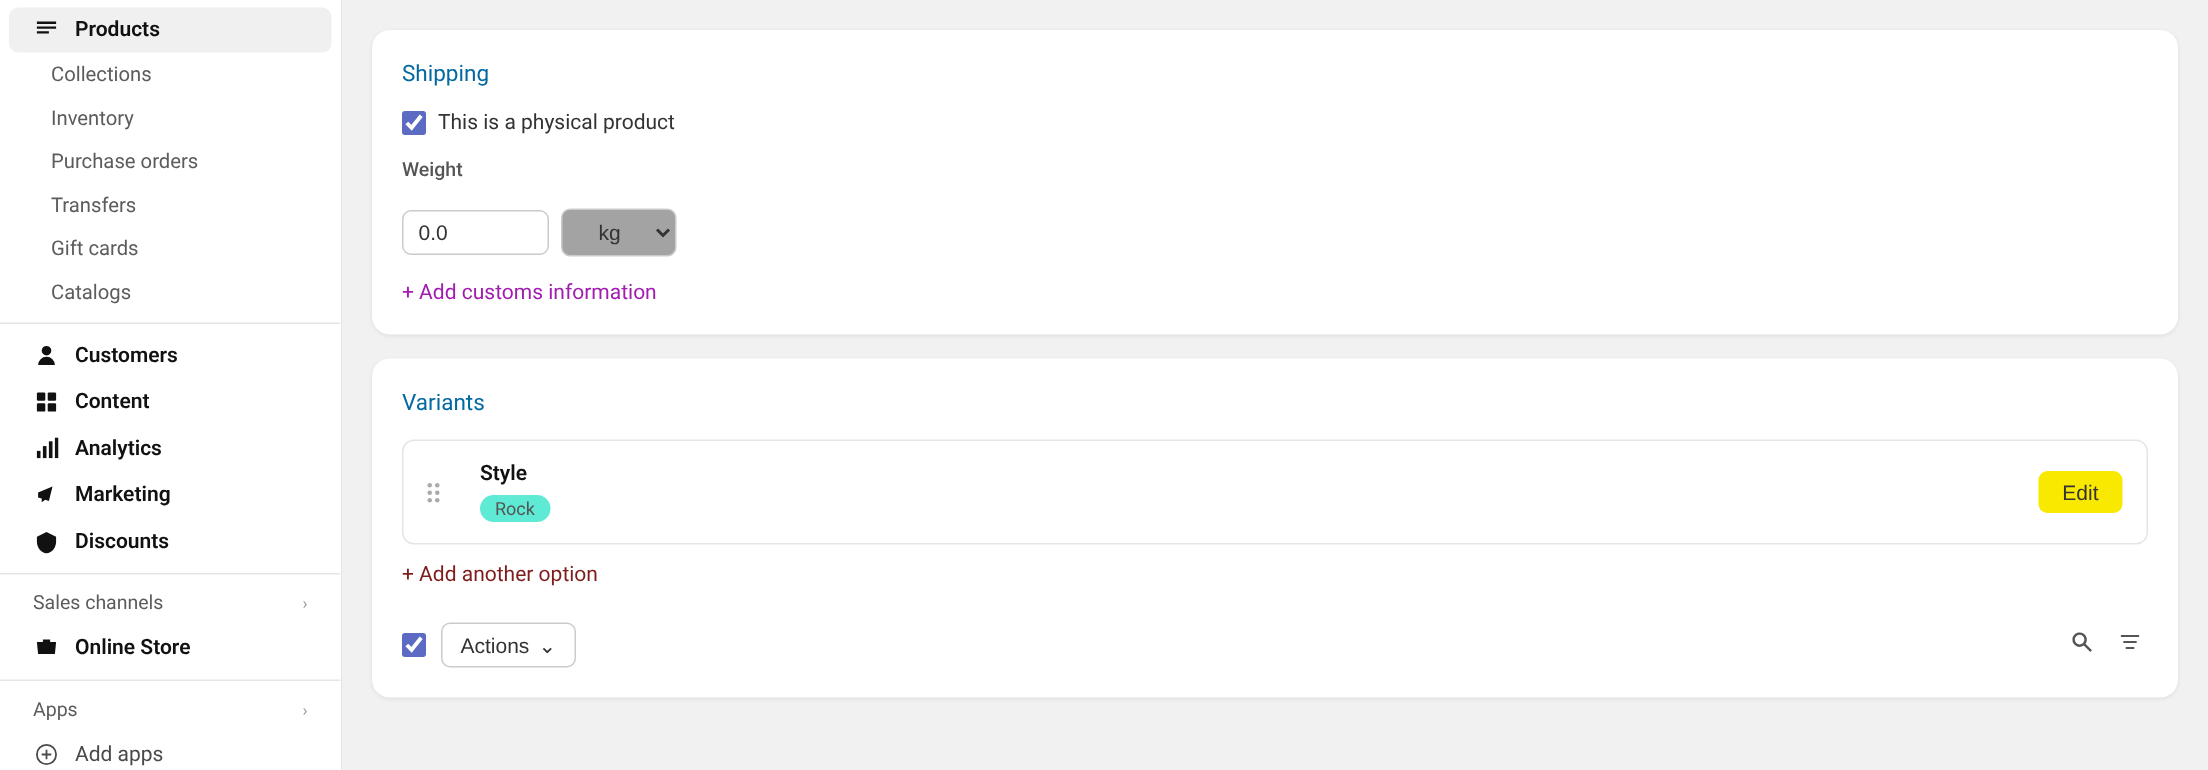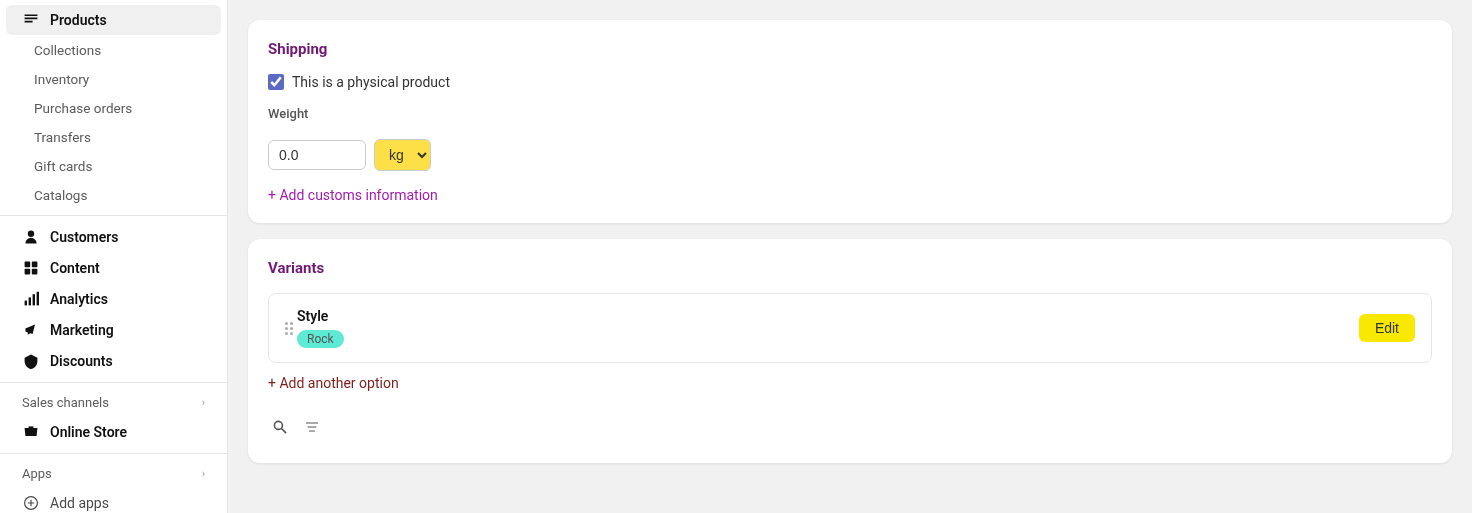--- a/index.html
+++ b/index.html
@@ -103,22 +103,22 @@
     .card {
       background: #fff;
       border-radius: 12px;
       padding: 20px;
       margin-bottom: 16px;
       box-shadow: 0 1px 3px rgba(0,0,0,0.08);
     }
 
     .card-title {
       font-size: 15px;
-      font-weight: 700;
-      color: #701a75;
+      font-weight: 400;
+      color: #0369a1;
       margin-bottom: 16px;
     }
 
     
     .checkbox-row {
       display: flex;
       align-items: center;
       gap: 8px;
       margin-bottom: 16px;
     }
@@ -158,23 +158,23 @@
       padding: 6px 10px;
       font-size: 14px;
       width: 98px;
       outline: none;
       color: #333;
     }
 
     .weight-unit-select {
       border: 1px solid #c9cccf;
       border-radius: 6px;
-      padding: 6px 10px;
-      font-size: 14px;
-      background: #fde047;
+      padding: 6px 20px;
+      font-size: 14px;
+      background: #a3a3a3;
       cursor: pointer;
       outline: none;
       color: #333;
       appearance: auto;
     }
 
     .customs-link {
       color: #a21caf;
       font-size: 14px;
       cursor: pointer;
@@ -183,21 +183,21 @@
       text-decoration: none;
     }
 
     
     .variant-row {
       border: 1px solid #e5e5e5;
       border-radius: 8px;
       padding: 14px 16px;
       display: flex;
       align-items: center;
-      gap: 4px;
+      gap: 27px;
       margin-bottom: 12px;
     }
 
     .drag-handle {
       color: #999;
       font-size: 16px;
       cursor: grab;
       display: grid;
       grid-template-columns: 1fr 1fr;
       gap: 2px;
@@ -469,20 +469,27 @@
         <span class="variant-tag">Rock</span>
       </div>
 
       <button class="edit-btn">Edit</button>
     </div>
 
     <a class="add-option-link">+ Add another option</a>
 
     
     <div class="table-toolbar">
+      <div class="toolbar-left">
+        <input type="checkbox" class="toolbar-checkbox" checked="" style="">
+        <button class="actions-btn">
+          <span>Actions</span>
+          <span>⌄</span>
+        </button>
+      </div>
       <div class="toolbar-right">
         <button class="toolbar-icon-btn">
           <span>
             <svg width="16" height="16" viewBox="0 0 20 20" fill="currentColor">
               <path fill-rule="evenodd" d="M8 4a4 4 0 100 8 4 4 0 000-8zM2 8a6 6 0 1110.89 3.476l4.817 4.817a1 1 0 01-1.414 1.414l-4.816-4.816A6 6 0 012 8z" clip-rule="evenodd"></path>
             </svg>
           </span>
         </button>
         <button class="toolbar-icon-btn">
           <span>

